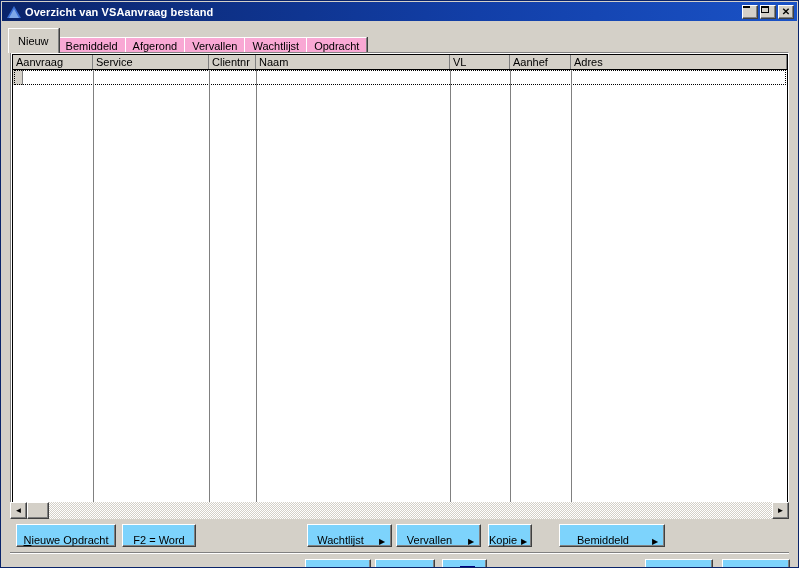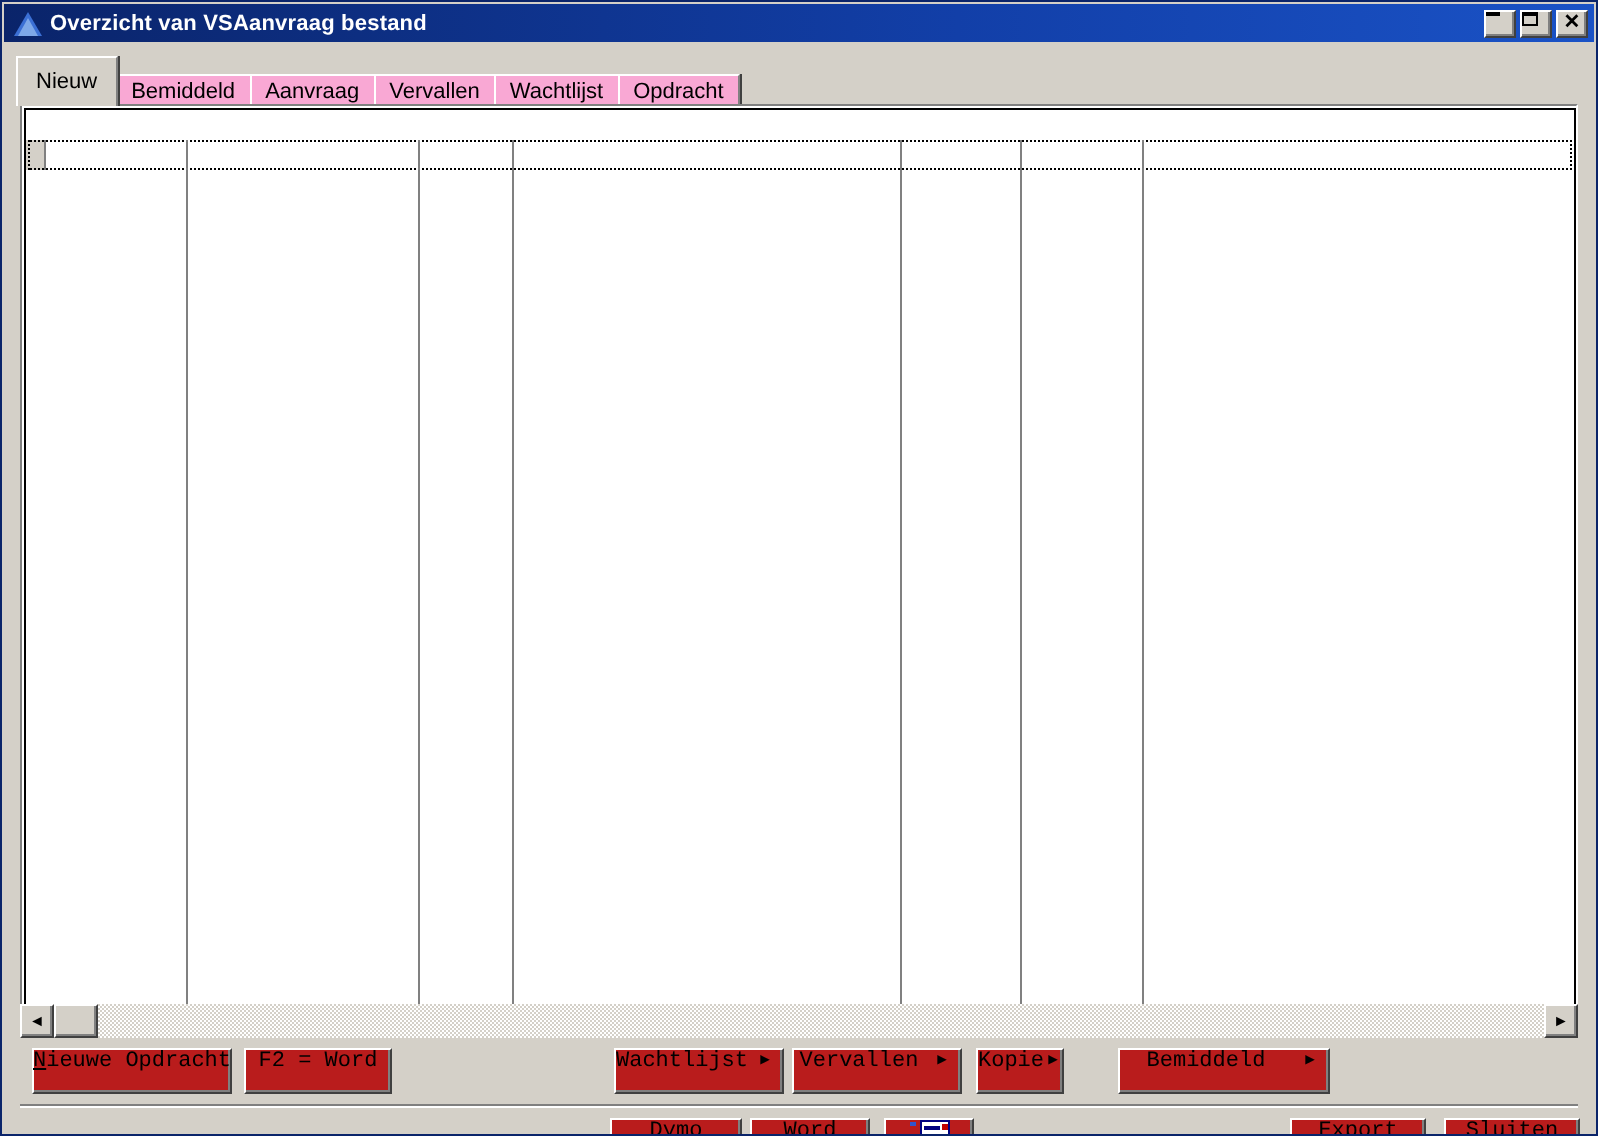--- a/index.html
+++ b/index.html
@@ -222,32 +222,32 @@
     border-bottom: 1px solid #ffffff;
     box-sizing: border-box;
   }
   .btnrow2 {
     position: absolute;
     left: 8px; top: 536px;
     width: 779px; height: 26px;
   }
   .btn {
     position: absolute;
-    background: #b91c1c;
+    background: #7dd3fc;
     border-top: 1px solid #ffffff;
     border-left: 1px solid #ffffff;
     border-right: 1px solid #404040;
     border-bottom: 1px solid #404040;
     box-shadow: inset -1px -1px 0 #808080;
     font-size: 11px;
     color: #000;
     box-sizing: border-box;
-    display: flex; align-items: flex-start; justify-content: center;
+    display: flex; align-items: flex-end; justify-content: center;
     white-space: nowrap;
-    font-family: Liberation Mono, monospace;
+    font-family: Liberation Sans, sans-serif;
   }
   .btn.dd { justify-content: flex-start; padding-left: 0; }
   .btn .lbl { flex: 1; text-align: center; }
   .btn .ddarrow {
     width: 18px; text-align: center; font-size: 8px;
   }
   .accel { text-decoration: underline; }
 
   
   .cardicon {
@@ -292,35 +292,44 @@
   <div class="client">
 
     <div class="tabstrip" id="tabstrip">
         <div class="tab active">
           <span>Nieuw</span>
         </div>
         <div class="tab">
           <span>Bemiddeld</span>
         </div>
         <div class="tab">
-          <span>Aanvraag</span>
+          <span>Afgerond</span>
         </div>
         <div class="tab">
           <span>Vervallen</span>
         </div>
         <div class="tab">
           <span>Wachtlijst</span>
         </div>
         <div class="tab">
           <span>Opdracht</span>
         </div>
       </div>
 
     <div class="grid-outer">
       <div class="grid-inner">
+        <div class="grid-header" id="grid-header">
+            <div class="hcell" style="left: 0px; width: 80px;"><span>Aanvraag</span></div>
+            <div class="hcell" style="left: 80px; width: 116px;"><span>Service</span></div>
+            <div class="hcell" style="left: 196px; width: 47px;"><span>Clientnr</span></div>
+            <div class="hcell" style="left: 243px; width: 194px;"><span>Naam</span></div>
+            <div class="hcell" style="left: 437px; width: 60px;"><span>VL</span></div>
+            <div class="hcell" style="left: 497px; width: 61px;"><span>Aanhef</span></div>
+            <div class="hcell" style="left: 558px; width: 216px;"><span>Adres</span></div>
+          </div>
         <div class="grid-body" id="grid-body">
           <div class="rowmark"></div>
           <div class="rowsel"></div>
         <div class="vline" style="left: 80px;"></div>
             <div class="vline" style="left: 196px;"></div>
             <div class="vline" style="left: 243px;"></div>
             <div class="vline" style="left: 437px;"></div>
             <div class="vline" style="left: 497px;"></div>
             <div class="vline" style="left: 558px;"></div>
           </div>

